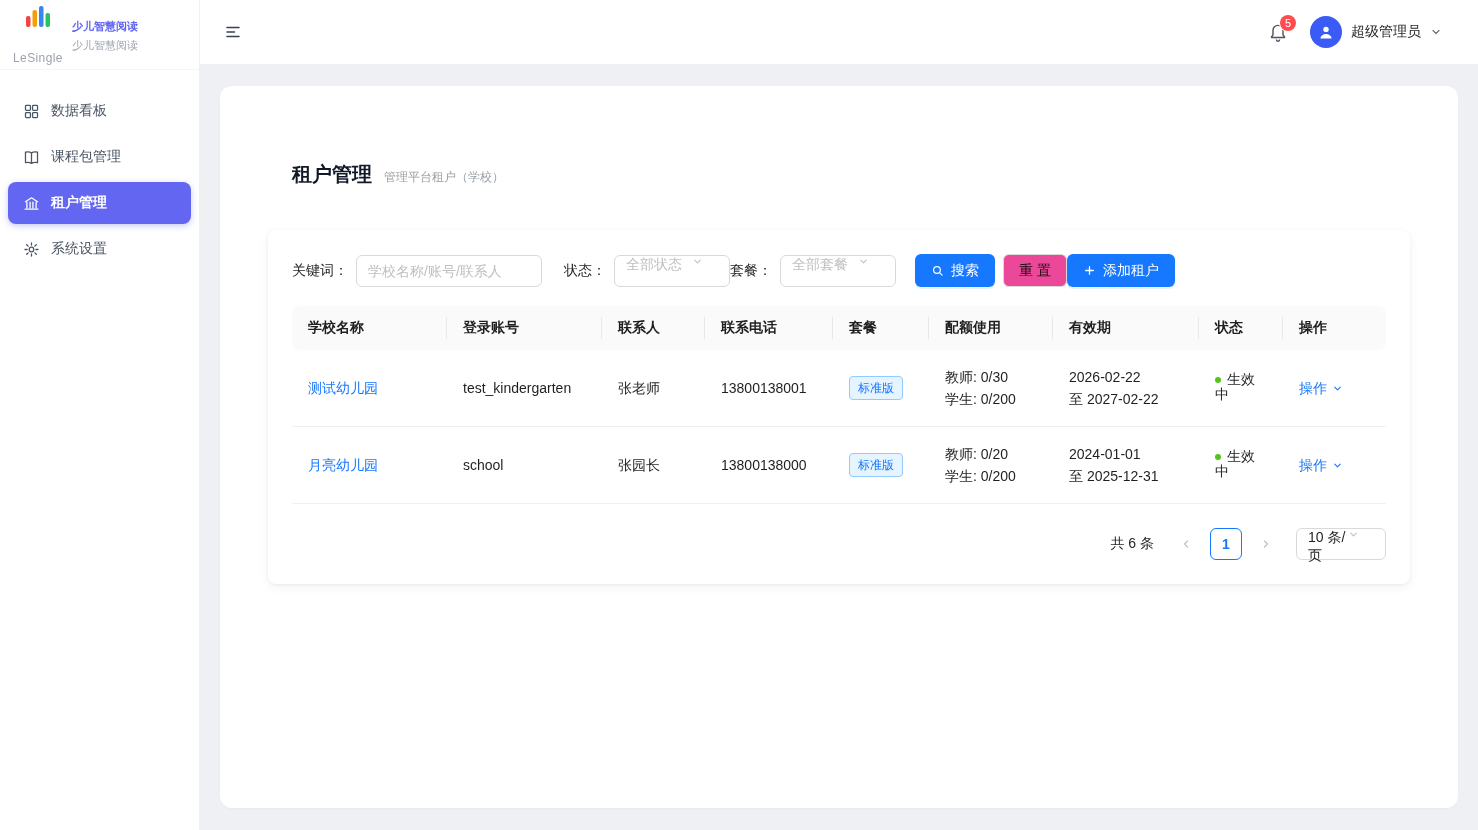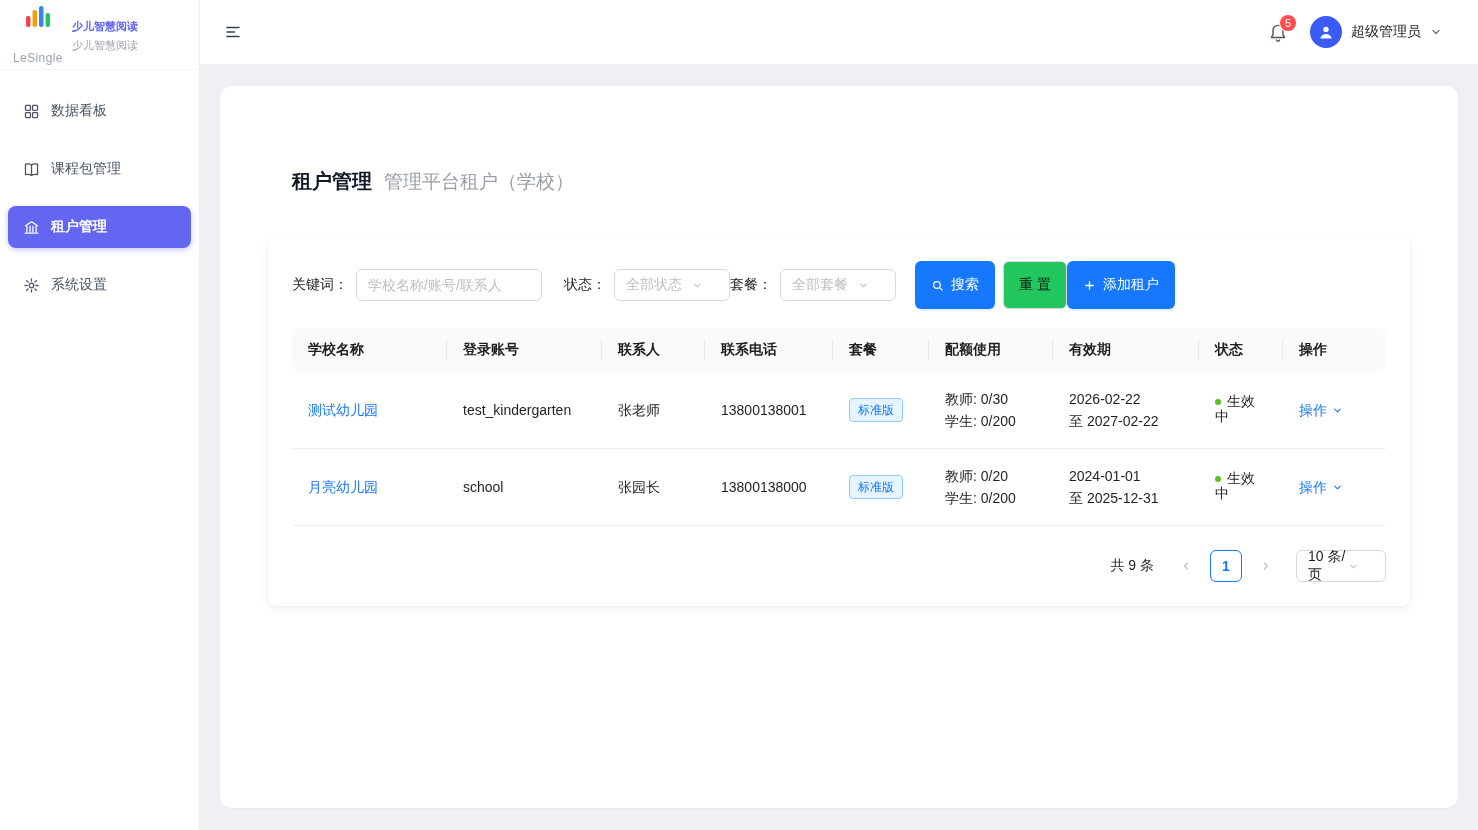--- a/index.html
+++ b/index.html
@@ -14,21 +14,21 @@
   .app { display:flex; width:1478px; height:830px; }
 
   
   .sidebar { width:200px; background:#fff; border-right:1px solid #f0f0f0; flex-shrink:0; display:flex; flex-direction:column; }
   .logo-area { height:70px; display:flex; align-items:center; gap:9px; padding:0 13px; border-bottom:1px solid #f5f5f5; }
   .logo-left { display:flex; flex-direction:column; align-items:center; gap:1px; }
   .logo-left svg { width:30px; height:26px; }
   .brand { font-size:12px; color:#9ca3af; letter-spacing:.4px;margin-top:20px; }
   .logo-title { color:#6366f1; font-weight:700; font-size:11px; line-height:20px; }
   .logo-subtitle { color:#9ca3af; font-size:11px; margin-top:2px; }
-  .menu { padding:20px 8px; display:flex; flex-direction:column; gap:16px; }
+  .menu { padding:20px 8px; display:flex; flex-direction:column; gap:4px; }
   .menu-item { display:flex; align-items:center; gap:11px; height:42px; padding:0 15px; border-radius:8px; color:#4b5563; cursor:pointer; }
   .menu-item svg { width:17px; height:17px; flex-shrink:0; }
   .menu-item.active { background:#6366f1; color:#fff; font-weight:600; box-shadow:0 2px 6px rgba(99,102,241,.35); }
 
   
   .main { flex:1; display:flex; flex-direction:column; min-width:0; }
   .topbar { height:64px; background:#fff; display:flex; align-items:center; justify-content:space-between; padding:0 36px 0 24px; }
   .collapse-btn { color:#374151; cursor:pointer; display:flex; }
   .collapse-btn svg { width:18px; height:18px; }
   .topbar-right { display:flex; align-items:center; gap:22px; }
@@ -40,39 +40,39 @@
   .avatar svg { width:18px; height:18px; }
   .user-name { font-size:14px; }
   .chev { display:flex; color:#6b7280; }
   .chev svg { width:12px; height:12px; }
 
   
   .content { flex:1; padding:22px 20px; overflow:hidden; }
   .card { background:#fff; border-radius:12px; height:100%; padding:62px 48px 0; box-shadow:0 1px 2px rgba(0,0,0,.03); }
   .page-header { display:flex; align-items:baseline; gap:12px; margin-left:24px; }
   .page-title { font-size:20px; font-weight:700; color:#111827; }
-  .page-subtitle { font-size:19px; color:#9aa0a6;margin-top:21px; }
+  .page-subtitle { font-size:12px; color:#9aa0a6;margin-top:21px; }
 
   .panel { margin-top:42px; border-radius:8px; padding:24px 24px 24px; box-shadow:0 1px 3px rgba(0,0,0,.05), 0 3px 12px rgba(0,0,0,.05); background:#fff; }
 
   
   .filter-row { display:flex; align-items:center; }
   .flabel { white-space:nowrap; color:rgba(0,0,0,.88); }
   .txt-input { width:186px; height:32px; border:1px solid #d9d9d9; border-radius:6px; padding:0 11px; font-size:14px; margin-left:8px; font-family:"Liberation Sans",sans-serif; color:rgba(0,0,0,.88); }
   .txt-input::placeholder { color:#bfbfbf; }
-  .sel { height:32px; border:1px solid #d9d9d9; border-radius:6px; background:#fff; display:flex; align-items:center; justify-content:space-between; padding:0 26px 0 11px; cursor:pointer; margin-left:8px; }
+  .sel { height:32px; border:1px solid #d9d9d9; border-radius:6px; background:#fff; display:flex; justify-content:space-between; padding:0 26px 0 11px; cursor:pointer; margin-left:8px; }
   .sel.w116 { width:116px; }
   .sel .sel-text { color:#bfbfbf; }
   .sel .sel-text.dark { color:rgba(0,0,0,.88); }
   .sel svg { width:11px; height:11px; color:#bfbfbf; flex-shrink:0; }
   .gap22 { margin-left:22px; } .gap18 { }
-  .btn { height:48px; border-radius:6px; border:1px solid transparent; font-size:14px; display:inline-flex; align-items:center; gap:7px; padding:0 15px; cursor:pointer; font-family:"Liberation Sans",sans-serif; }
+  .btn { height:33px; border-radius:6px; border:1px solid transparent; font-size:14px; display:inline-flex; align-items:center; gap:7px; padding:0 15px; cursor:pointer; font-family:"Liberation Sans",sans-serif; }
   .btn svg { width:13px; height:13px; }
   .btn-primary { background:#1677ff; color:#fff; box-shadow:0 2px 0 rgba(5,145,255,.1); }
-  .btn-default { background:#22c55e; color:rgba(0,0,0,.88); border-color:#d9d9d9; }
+  .btn-default { background:#ec4899; color:rgba(0,0,0,.88); border-color:#d9d9d9; }
   .ml19 { margin-left:19px; } .ml8 { margin-left:8px; }
 
   
   table { width:100%; border-collapse:collapse; margin-top:19px; }
   th { background:#fafafa; font-weight:600; font-size:14px; text-align:left; padding:13px 16px; color:rgba(0,0,0,.88); position:relative; }
   th:first-child { border-top-left-radius:8px; border-bottom-left-radius:8px; }
   th:last-child { border-top-right-radius:8px; border-bottom-right-radius:8px; }
   th:not(:last-child)::after { content:""; position:absolute; right:0; top:50%; transform:translateY(-50%); width:1px; height:22px; background:#e8e8e8; }
   td { padding:16px; border-bottom:1px solid #f0f0f0; font-size:14px; vertical-align:middle; line-height:22px; }
   a.link { color:#1677ff; text-decoration:none; cursor:pointer; }
@@ -298,21 +298,21 @@
                     <svg viewBox="0 0 24 24" fill="none" stroke="currentColor" stroke-width="2.4" stroke-linecap="round" stroke-linejoin="round">
                         <path d="M6 9l6 6 6-6"></path>
                       </svg>
                   </span>
                 </td>
               </tr>
             </tbody>
           </table>
 
           <div class="pagination">
-            <span class="pg-total">共 9 条</span>
+            <span class="pg-total">共 6 条</span>
             <span class="pg-btn">
               <svg viewBox="0 0 24 24" fill="none" stroke="currentColor" stroke-width="2.4" stroke-linecap="round" stroke-linejoin="round">
                   <path d="M15 6l-6 6 6 6"></path>
                 </svg>
             </span>
             <span class="pg-page">1</span>
             <span class="pg-btn">
               <svg viewBox="0 0 24 24" fill="none" stroke="currentColor" stroke-width="2.4" stroke-linecap="round" stroke-linejoin="round">
                   <path d="M9 6l6 6-6 6"></path>
                 </svg>

